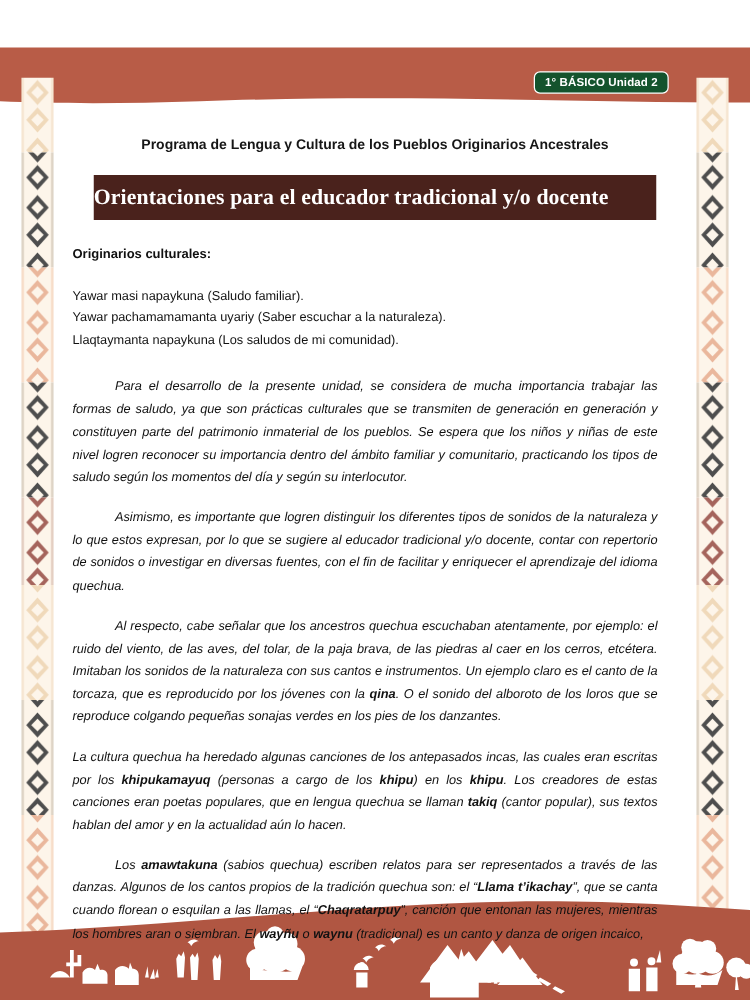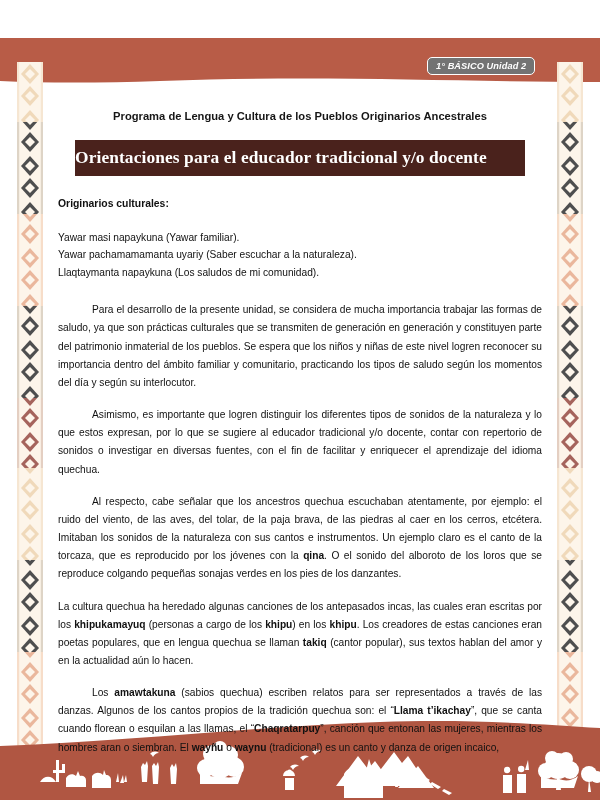--- a/index.html
+++ b/index.html
@@ -43,32 +43,31 @@
   .unit-badge-stem {
     position: absolute;
     top: -8px;
     left: 58px;
     width: 3px;
     height: 10px;
     background: #b85c47;
   }
   .unit-badge {
     position: relative;
-    background: #737373;
+    background: #14532d;
     border: 1.4px solid #ffffff;
     border-radius: 5px;
     color: #ffffff;
     font-size: 9.2px;
     font-weight: 600;
     letter-spacing: 0.1px;
     padding: 2.5px 8px 3px 8px;
     white-space: nowrap;
     line-height: 1.1;
     box-sizing: border-box;
-    font-style: italic;
   }
 
   
   .side-border {
     position: absolute;
     top: 62px;
     width: 26px;
     height: 690px;
     z-index: 3;
   }
@@ -143,21 +142,22 @@
     line-height: 1.72;
     margin: 0;
   }
   .content-list .cl-item b { font-weight: normal; }
 
   .para {
     font-size: 10.2px;
     color: #111111;
     line-height: 1.78;
     text-align: justify;
-    margin: 0 0 14px 0;
+    margin: 0 16px 14px 0;
+    font-style: italic;
   }
   .para.indent { text-indent: 34px; }
   .para b { font-weight: bold; }
 </style>
 </head>
 <body>
 
 <div id="page">
 
   <svg class="top-banner" viewBox="0 0 600 96" preserveAspectRatio="none">
@@ -233,21 +233,21 @@
 
     <div class="program-title">
       <span>Programa de Lengua y Cultura de los Pueblos Originarios Ancestrales</span>
     </div>
 
     <div class="orientation-bar">Orientaciones para el educador tradicional y/o docente</div>
 
     <div class="body-area">
       <div class="sec-heading">Originarios culturales:</div>
       <div class="content-list" id="content-list">
-          <div class="cl-item"><b>Yawar masi napaykuna</b><span> (Yawar familiar).</span></div>
+          <div class="cl-item"><b>Yawar masi napaykuna</b><span> (Saludo familiar).</span></div>
           <div class="cl-item"><b>Yawar pachamamamanta uyariy</b><span> (Saber escuchar a la naturaleza).</span></div>
           <div class="cl-item"><b>Llaqtaymanta napaykuna</b><span> (Los saludos de mi comunidad).</span></div>
         </div>
       <div id="paragraphs">
           <p class="para indent"><span>Para el desarrollo de la presente unidad, se considera de mucha importancia trabajar las formas de saludo, ya que son prácticas culturales que se transmiten de generación en generación y constituyen parte del patrimonio inmaterial de los pueblos. Se espera que los niños y niñas de este nivel logren reconocer su importancia dentro del ámbito familiar y comunitario, practicando los tipos de saludo según los momentos del día y según su interlocutor.</span></p>
           <p class="para indent"><span>Asimismo, es importante que logren distinguir los diferentes tipos de sonidos de la naturaleza y lo que estos expresan, por lo que se sugiere al educador tradicional y/o docente, contar con repertorio de sonidos o investigar en diversas fuentes, con el fin de facilitar y enriquecer el aprendizaje del idioma quechua.</span></p>
           <p class="para indent"><span>Al respecto, cabe señalar que los ancestros quechua escuchaban atentamente, por ejemplo: el ruido del viento, de las aves, del tolar, de la paja brava, de las piedras al caer en los cerros, etcétera. Imitaban los sonidos de la naturaleza con sus cantos e instrumentos. Un ejemplo claro es el canto de la torcaza, que es reproducido por los jóvenes con la </span><b>qina</b><span>. O el sonido del alboroto de los loros que se reproduce colgando pequeñas sonajas verdes en los pies de los danzantes.</span></p>
           <p class="para"><span>La cultura quechua ha heredado algunas canciones de los antepasados incas, las cuales eran escritas por los </span><b>khipukamayuq</b><span> (personas a cargo de los </span><b>khipu</b><span>) en los </span><b>khipu</b><span>. Los creadores de estas canciones eran poetas populares, que en lengua quechua se llaman </span><b>takiq</b><span> (cantor popular), sus textos hablan del amor y en la actualidad aún lo hacen.</span></p>
           <p class="para indent"><span>Los </span><b>amawtakuna</b><span> (sabios quechua) escriben relatos para ser representados a través de las danzas. Algunos de los cantos propios de la tradición quechua son: el “</span><b>Llama t’ikachay</b><span>”, que se canta cuando florean o esquilan a las llamas, el “</span><b>Chaqratarpuy</b><span>”, canción que entonan las mujeres, mientras los hombres aran o siembran. El </span><b>wayñu</b><span> o </span><b>waynu</b><span> (tradicional) es un canto y danza de origen incaico,</span></p>
         </div>

